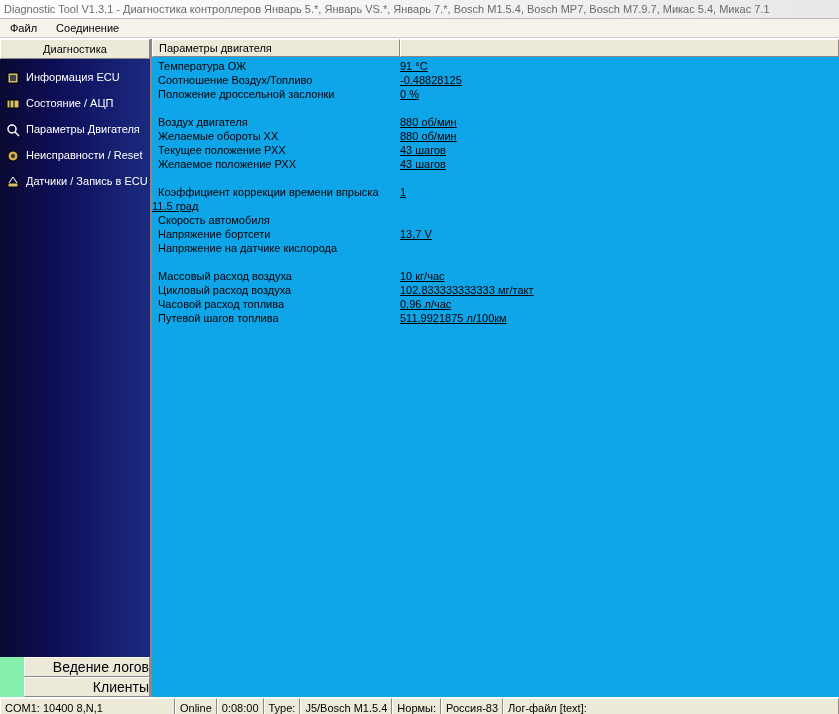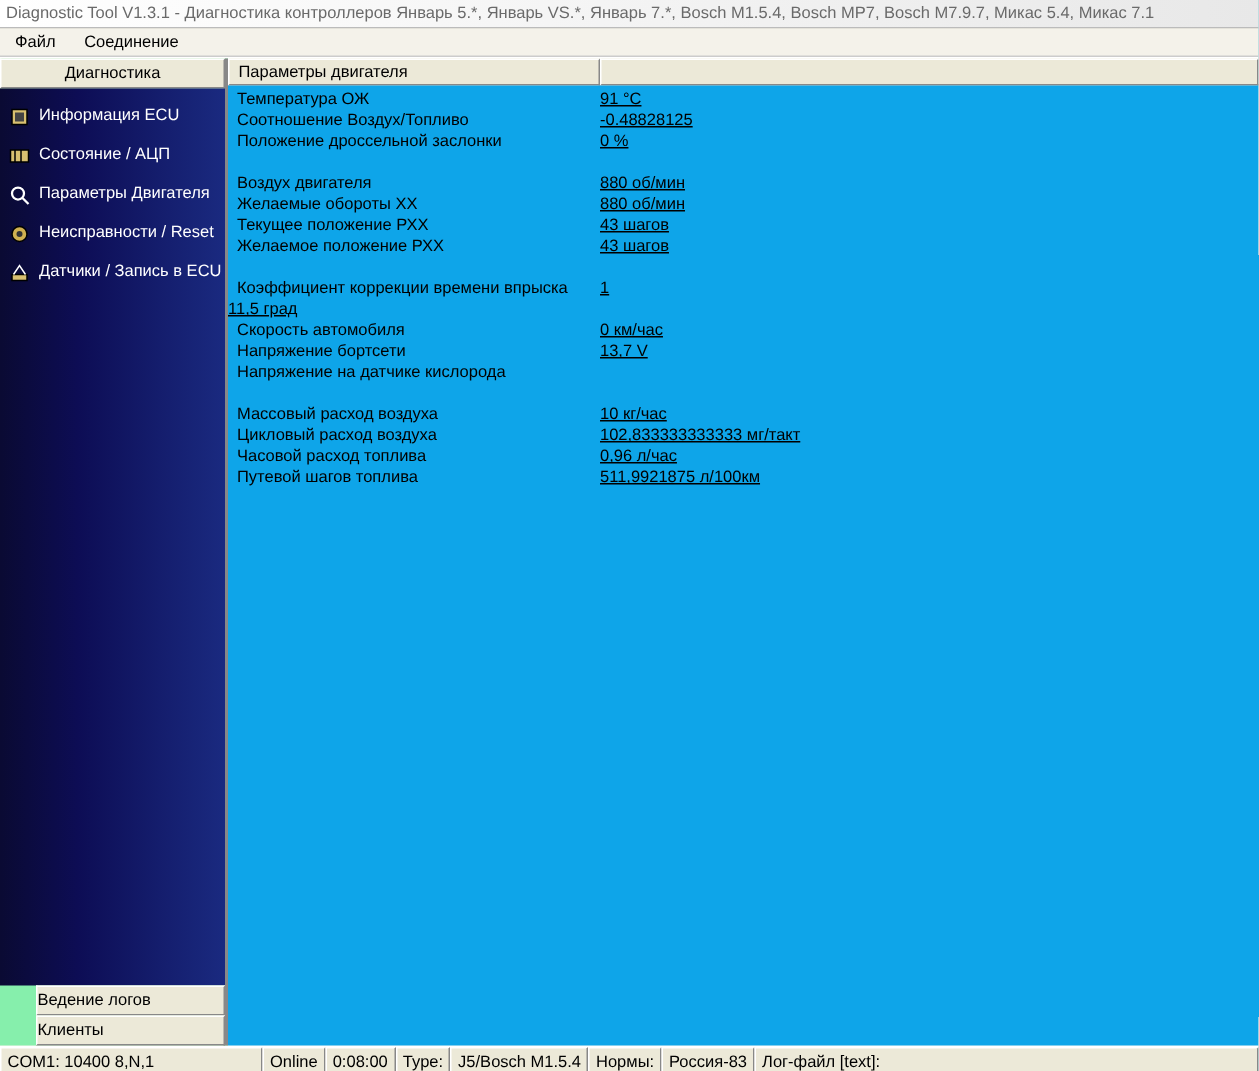--- a/index.html
+++ b/index.html
@@ -78,27 +78,27 @@
     width: 14px;
     height: 14px;
     margin-right: 6px;
     display: inline-block;
     flex-shrink: 0;
   }
   .icon svg { display: block; }
   .side-bottom-btn {
     height: 18px;
     line-height: 18px;
-    text-align: left;
+    text-align: right;
     background: #ece9d8;
     border: 1px solid #fff;
     border-right-color: #888;
     border-bottom-color: #888;
     border-top-color: #fff;
-    font-size: 11px;
+    font-size: 14px;
     cursor: pointer;
     margin-left: 24px;
   }
   
   .main {
     flex: 1;
     display: flex;
     flex-direction: column;
     background: #fff;
   }
@@ -269,21 +269,20 @@
         <div class="gap"></div>
         <div class="param-row">
           <div class="p">Коэффициент коррекции времени впрыска</div>
           <div class="v">1</div>
         </div>
         <div class="param-row">
           <div class="v">11,5 град</div>
         </div>
         <div class="param-row">
           <div class="p">Скорость автомобиля</div>
-          <div class="v">0 км/час</div>
         </div>
         <div class="param-row">
           <div class="p">Напряжение бортсети</div>
           <div class="v">13,7 V</div>
         </div>
         <div class="param-row">
           <div class="p">Напряжение на датчике кислорода</div>
           <div class="v"></div>
         </div>
         <div class="gap"></div>

